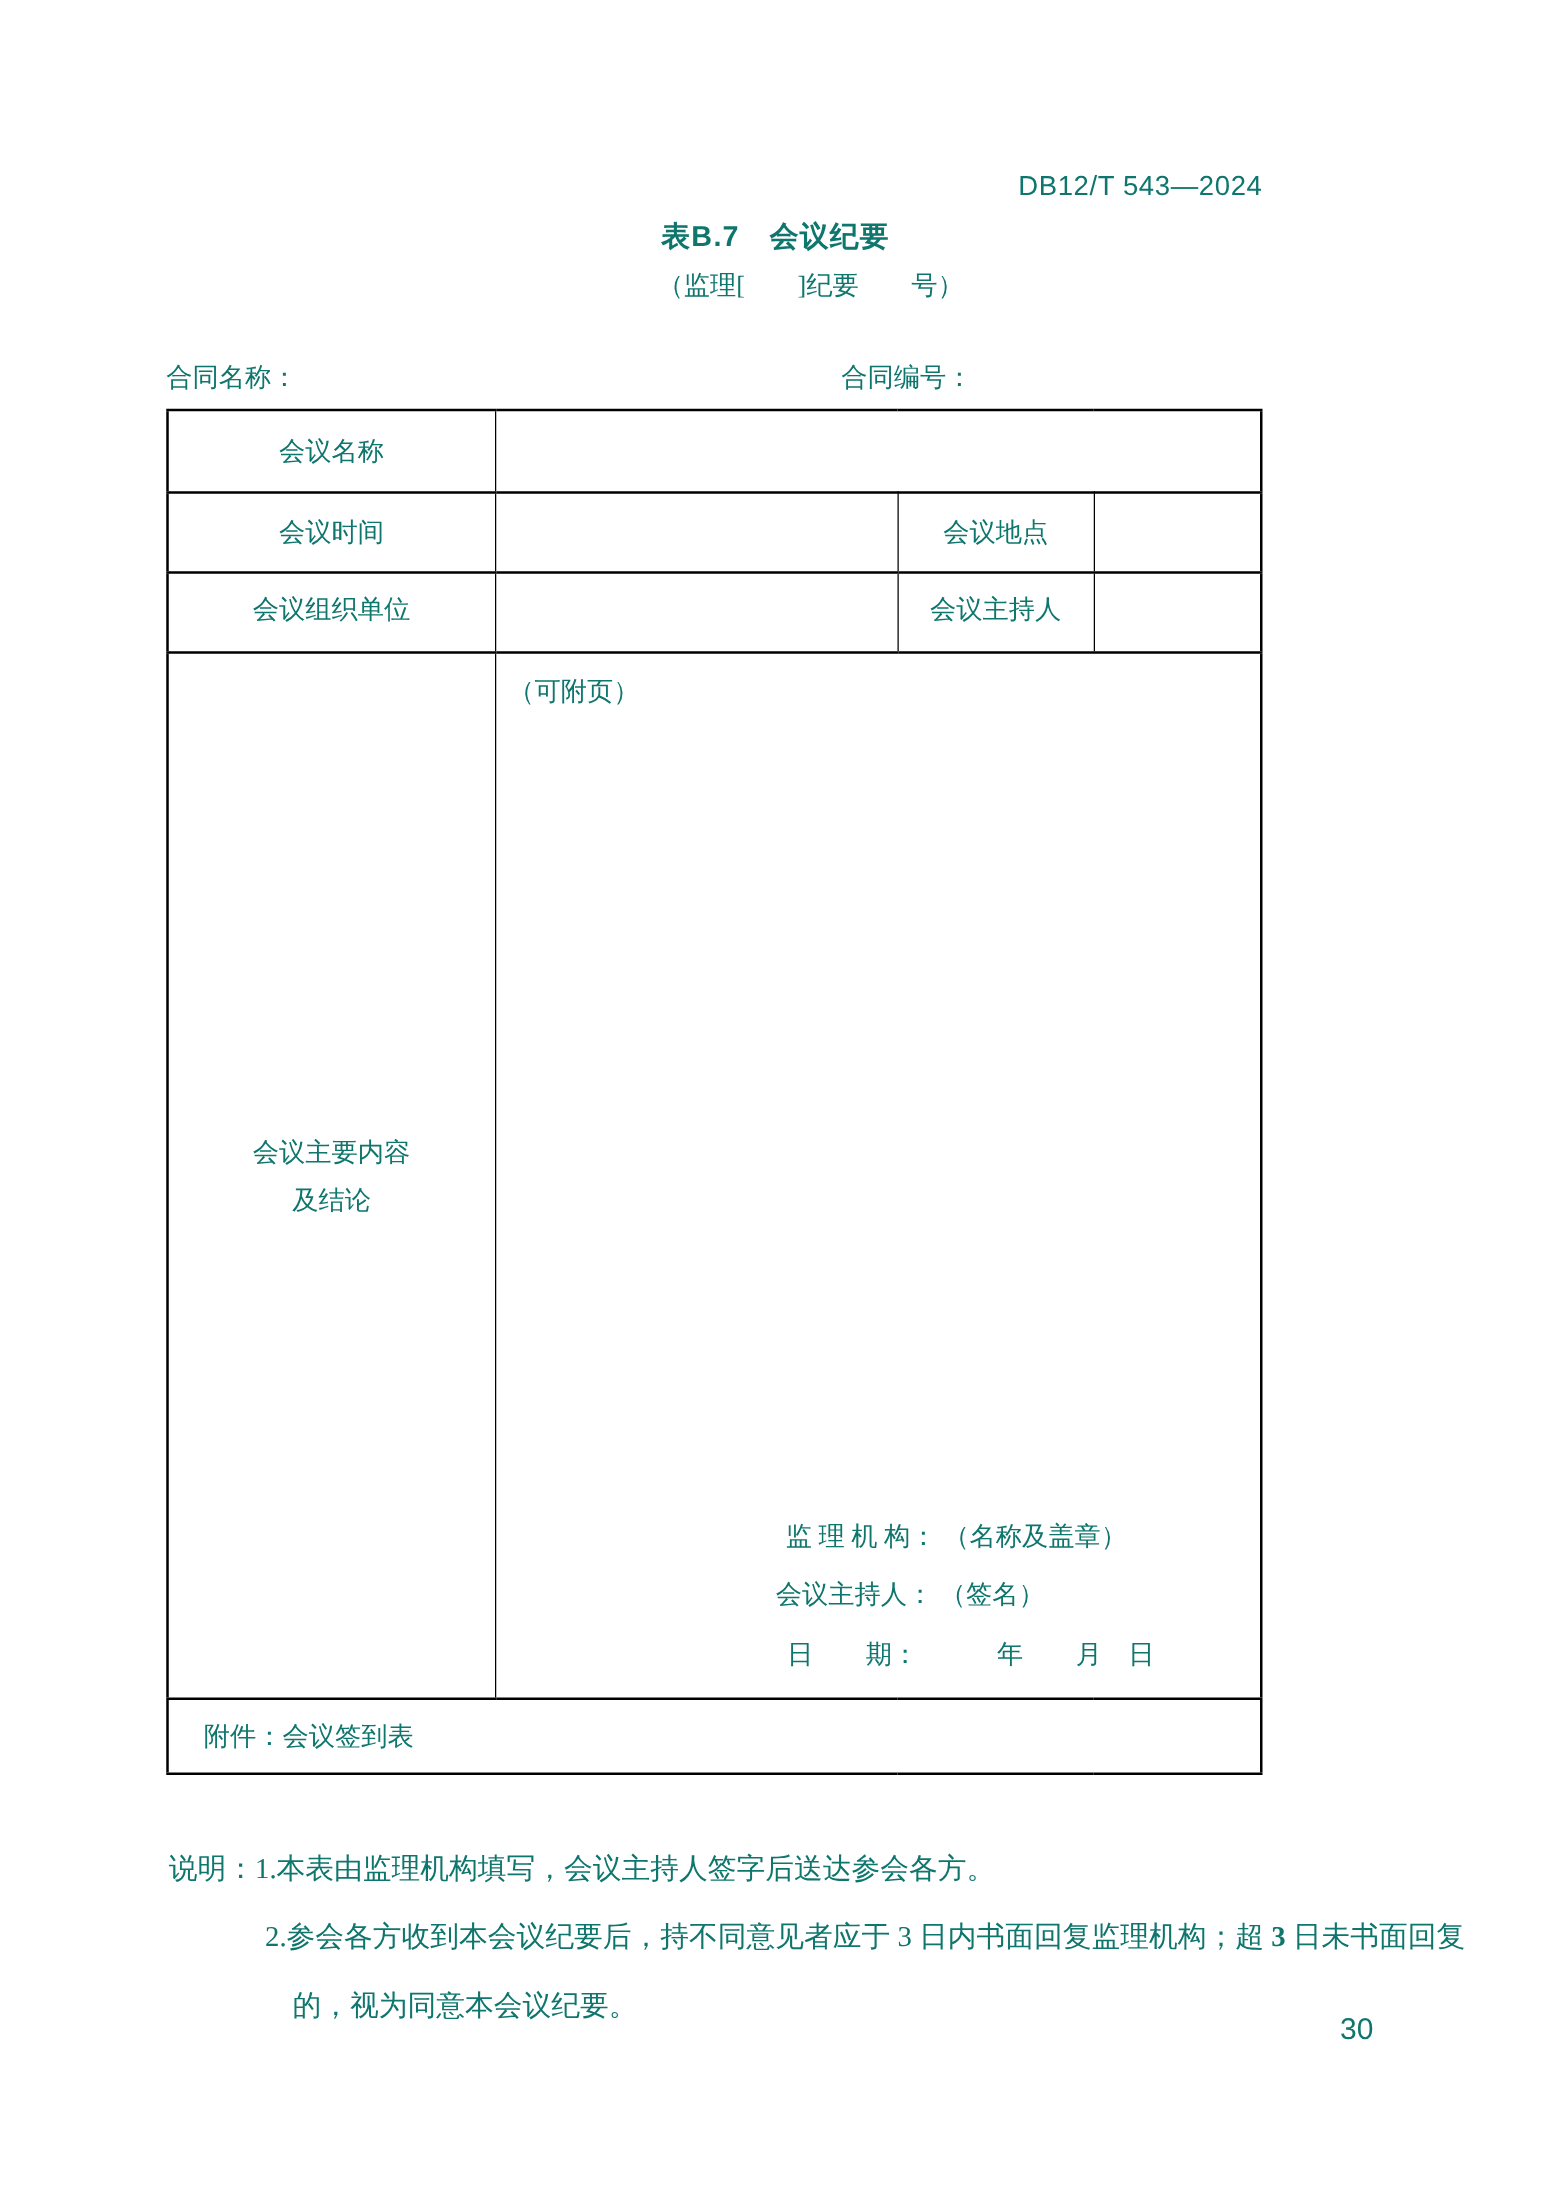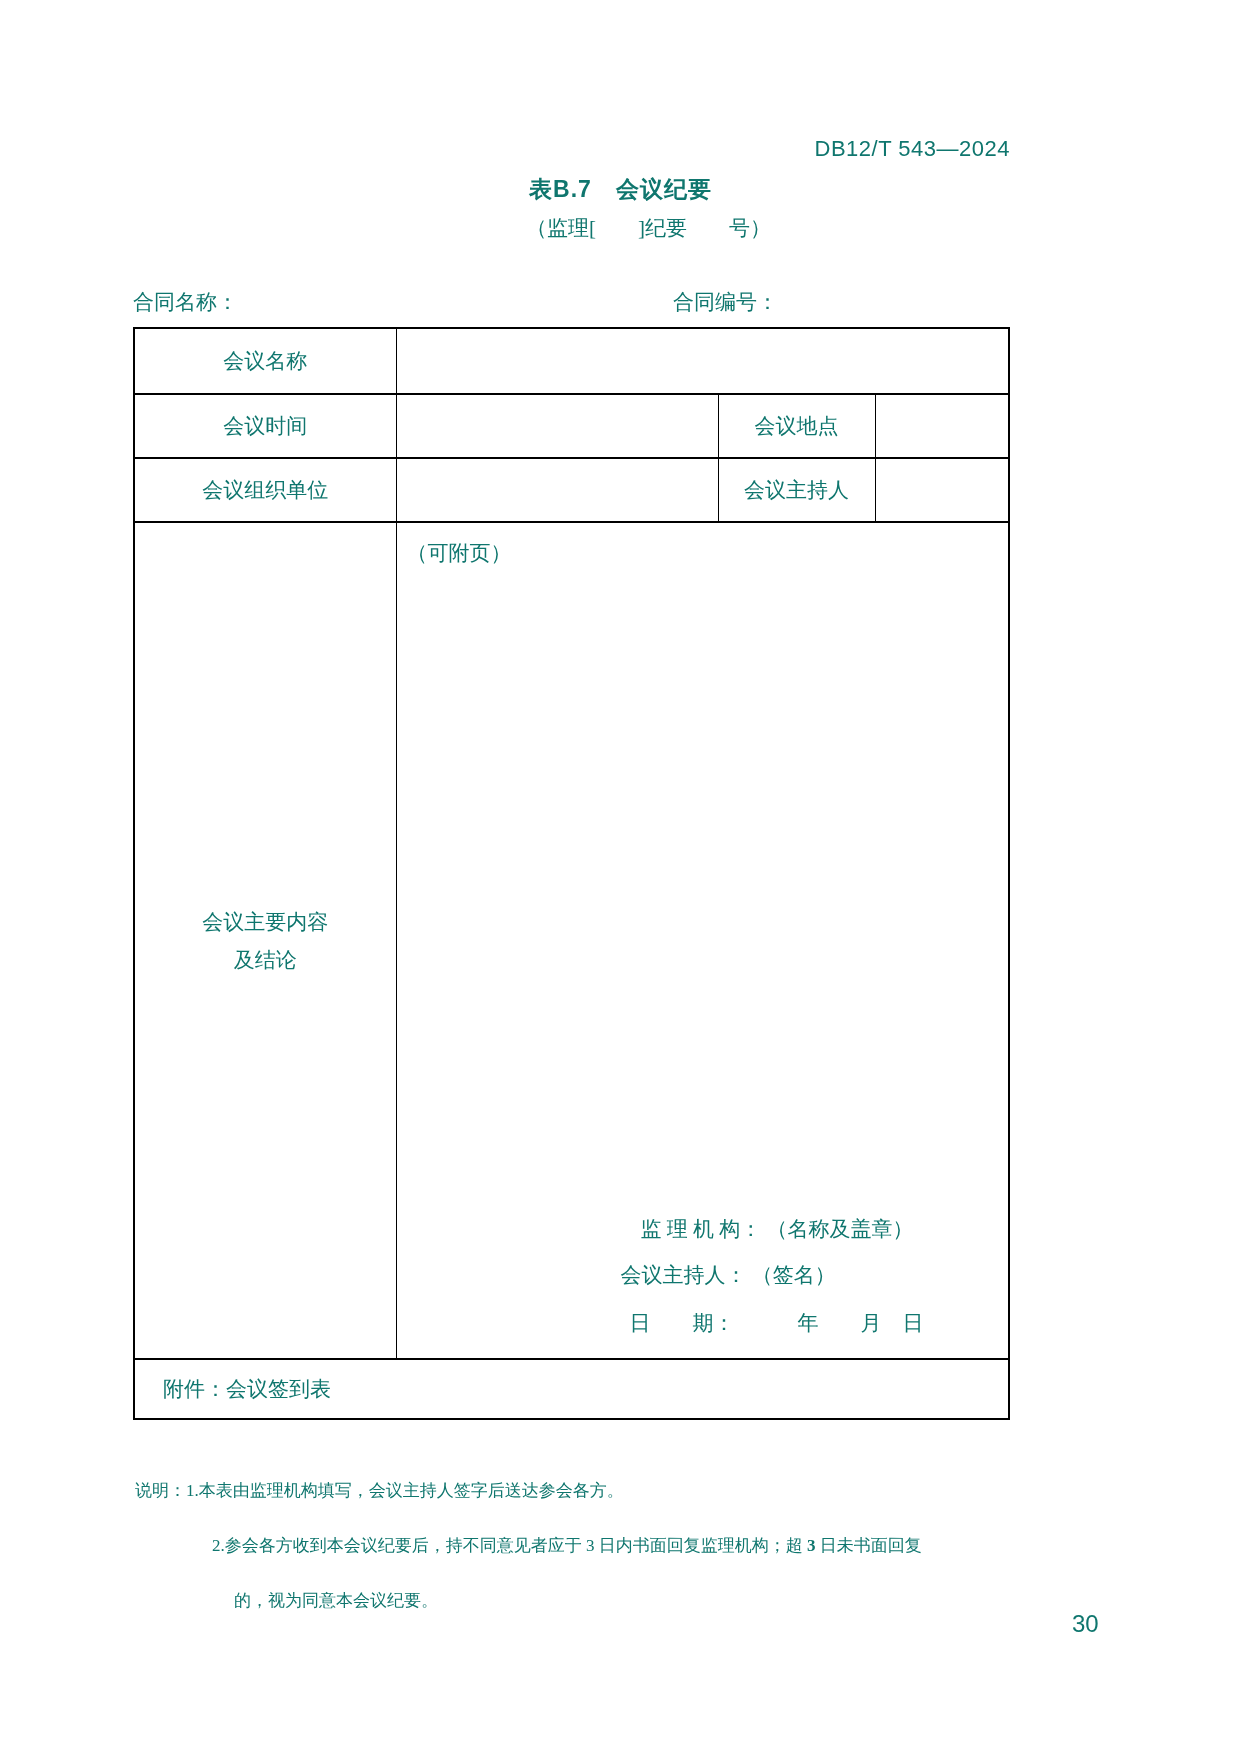--- a/index.html
+++ b/index.html
@@ -70,47 +70,47 @@
     border-right: 1px solid #000000;
     border-top: 2px solid #000000;
     border-bottom: 2px solid #000000;
     text-align: center;
     vertical-align: middle;
     padding: 12px;
   }
   tr.r1 { height: 66px; }
   tr.r2 { height: 59px; }
   tr.r3 { height: 44px; }
-  tr.r4 { height: 55px; }
+  tr.r4 { height: 55px; font-family: Liberation Mono, monospace; }
   tr.r5 { height: 837px; }
   tr.r6 { height: 60px; }
   td.label-cell { line-height: 38px; }
   td.content-cell { position: relative; }
   .content-hint {
     position: absolute;
     top: 16px;
     left: 10px;
     font-size: 21px;
     white-space: nowrap;
   }
   .sig-line {
     position: absolute;
     font-size: 21px;
     white-space: nowrap;
   }
-  .sig-org  { top: 692px; left: 244px; }
+  .sig-org  { top: 692px; left: 232px; }
   .sig-host { top: 738px; left: 224px; }
   .sig-date { top: 786px; left: 233px; }
   td.attachment-cell {
     text-align: left;
     padding-left: 28px;
   }
   .note-line {
     position: absolute;
-    font-size: 17px;
+    font-size: 23px;
     white-space: nowrap;
   }
   .note-l1 { left: 135px; top: 1479px; }
   .note-l2 { left: 212px; top: 1534px; }
   .note-l3 { left: 234px; top: 1589px; }
   .bold3 { font-weight: bold; }
   .page-number {
     position: absolute;
     top: 1610px;
     left: 1072px;

